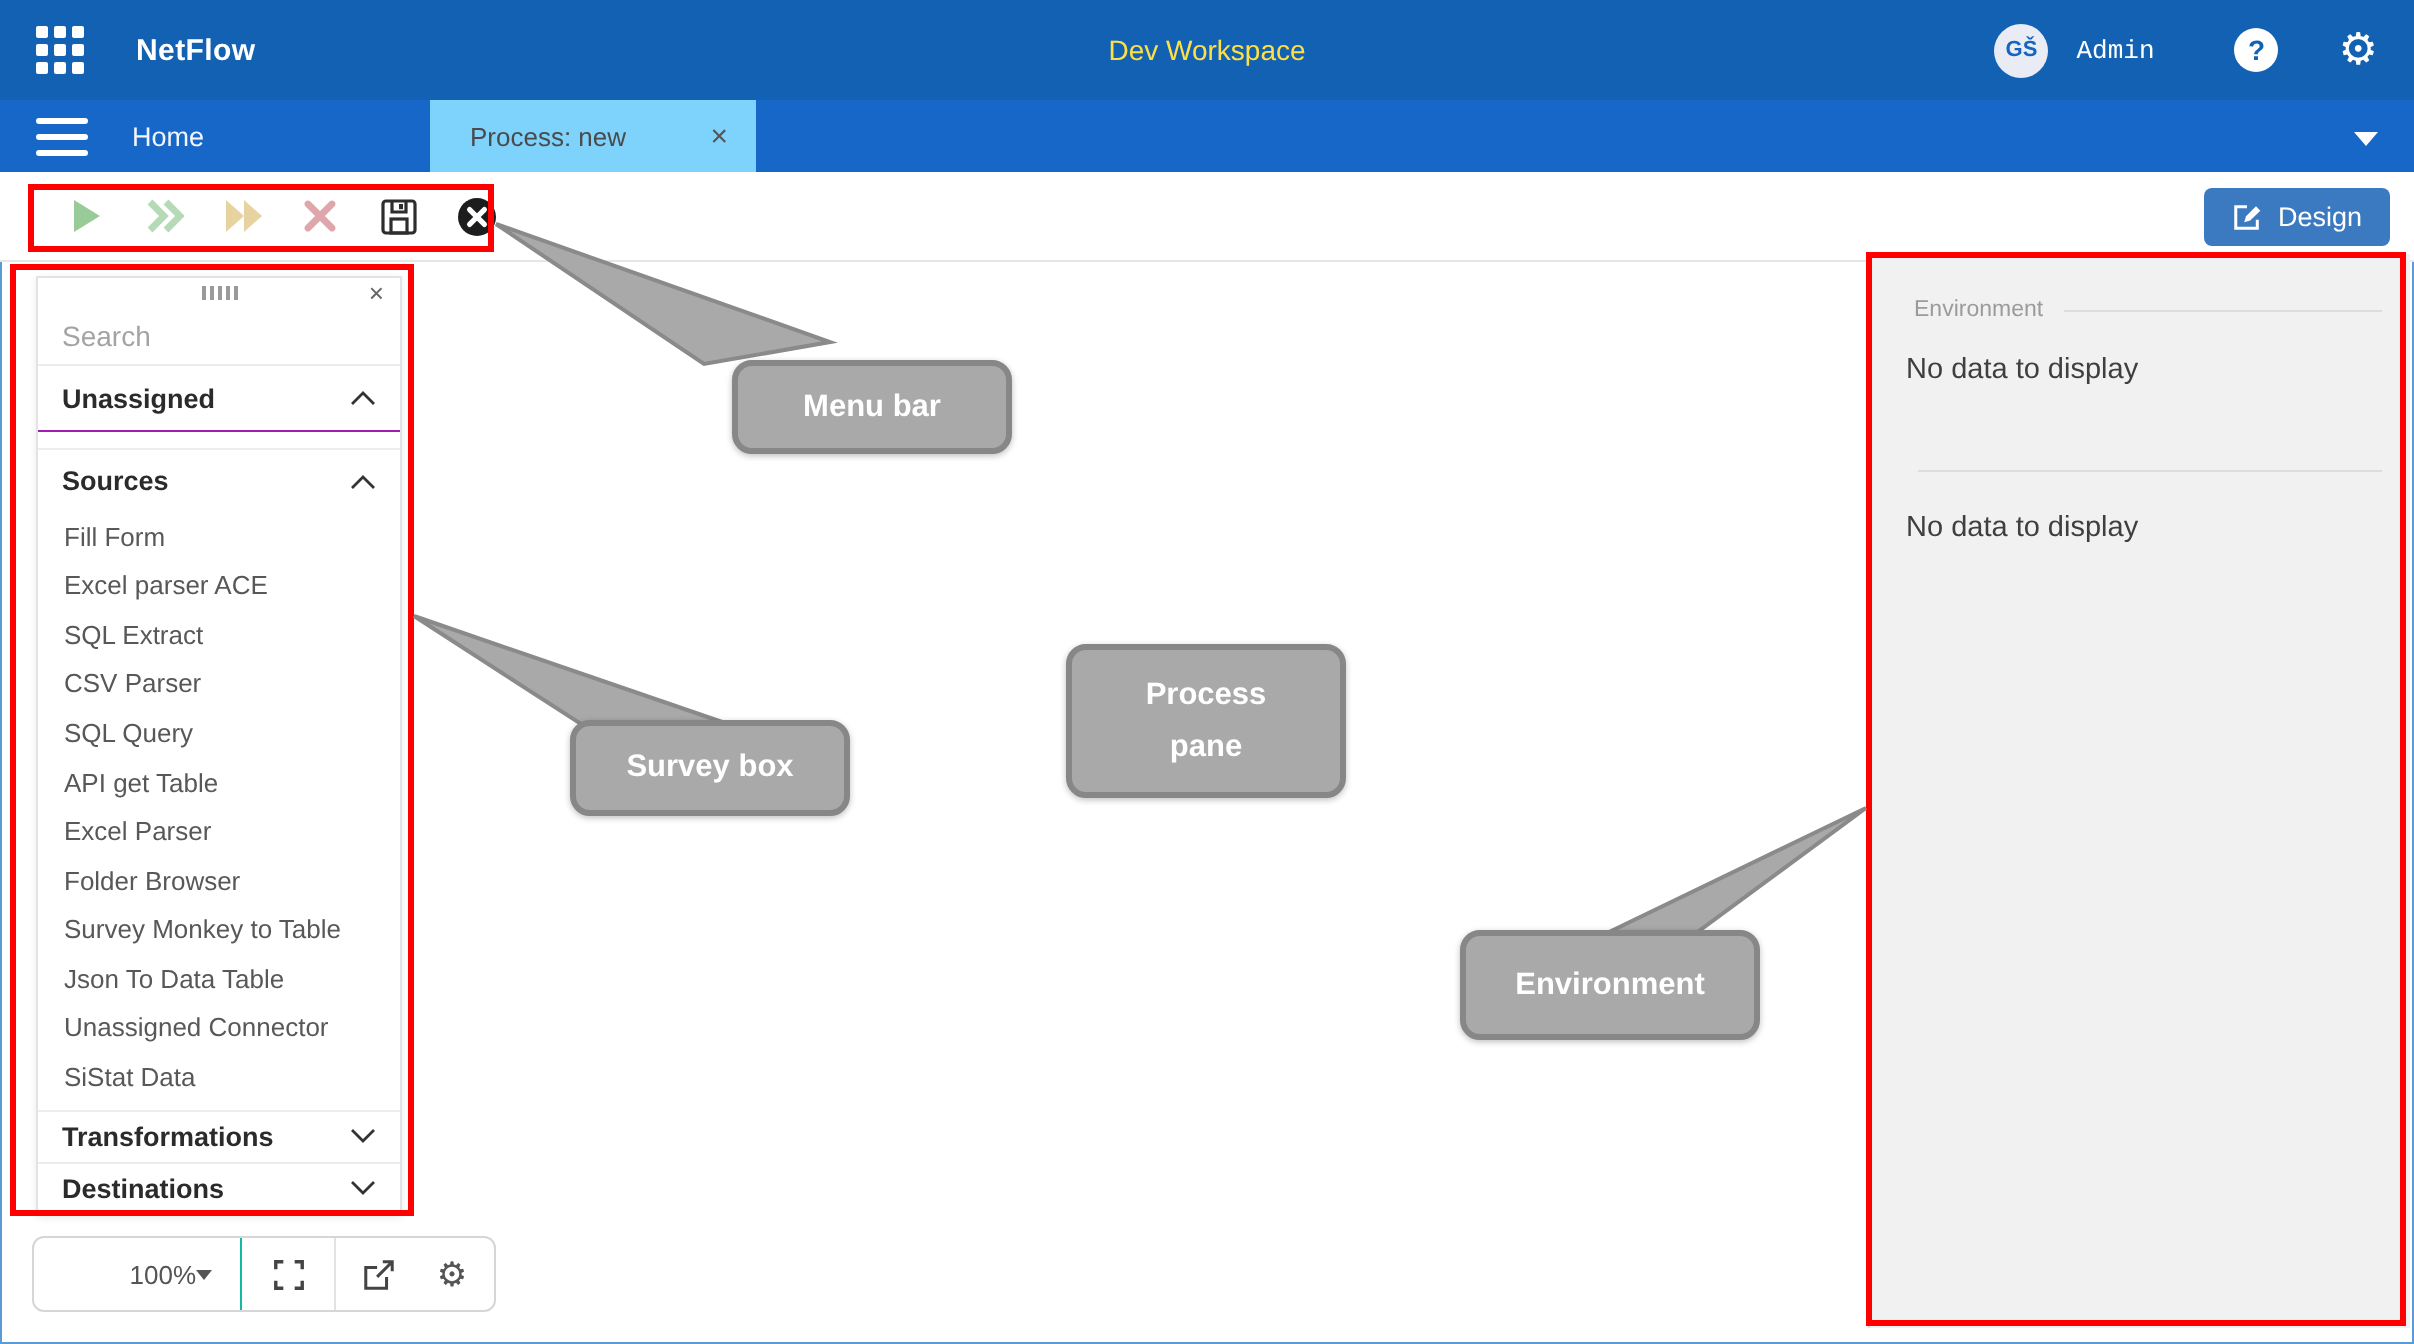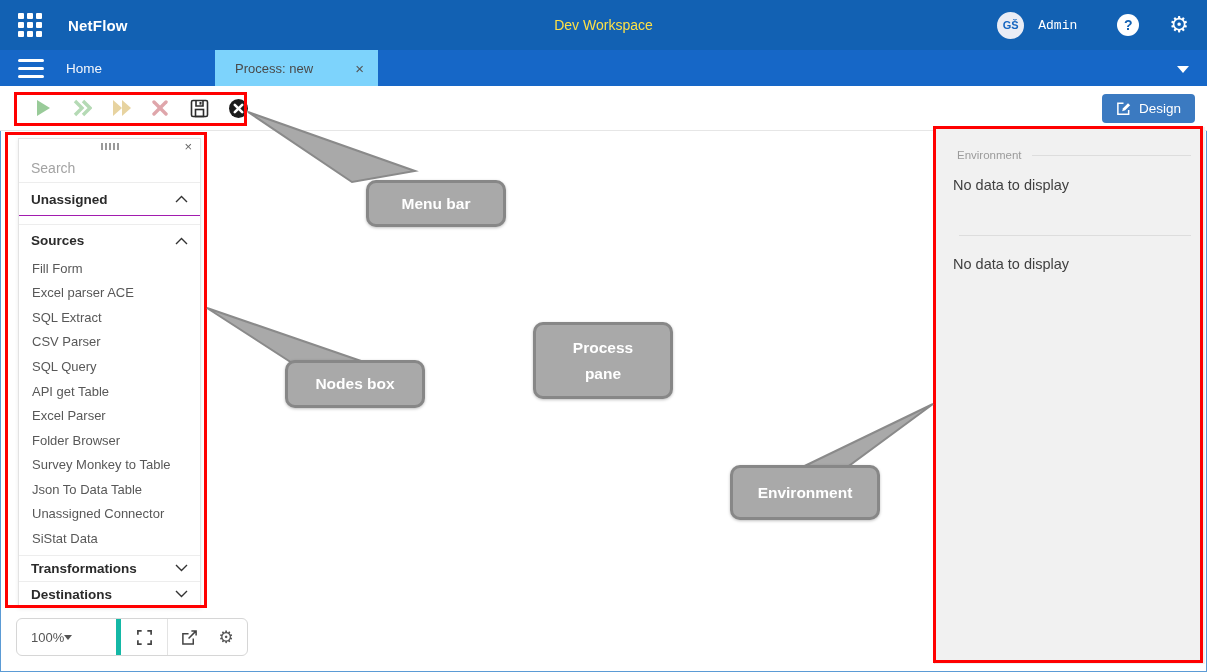--- a/index.html
+++ b/index.html
@@ -56,21 +56,21 @@
   .row-sources { height:35px; border-top:1px solid #ededed; }
   .chev { margin-left:auto; }
   .node-items { flex:1; display:flex; flex-direction:column; padding-bottom:4px; }
   .node-item { height:24.6px; display:flex; align-items:center; padding-left:13px; font-size:13px; color:#585858; cursor:pointer; }
   .row-bottom { height:29px; border-top:1px solid #ededed; }
 
   
   .canvas-controls { position:absolute; left:16px; top:618px; width:232px; height:38px; background:#fff;
                      border:1px solid #d6d6d6; border-radius:6px; display:flex; align-items:stretch; overflow:hidden; }
   .cc-group { display:flex; align-items:center; justify-content:center; }
-  .cc-zoom { width:104px; border-right:5px solid #14b8a6; justify-content:flex-start; padding:0 14px; cursor:pointer; }
+  .cc-zoom { width:104px; border-right:1px solid #14b8a6; justify-content:flex-end; padding:0 14px; cursor:pointer; }
   .cc-zoom .zoom-val { font-size:13px; color:#555; }
   .cc-caret { width:0; height:0; border-left:4px solid transparent; border-right:4px solid transparent; border-top:5px solid #555; }
   .cc-fullscreen { width:47px; border-right:1px solid #e3e3e3; cursor:pointer; }
   .cc-last { flex:1; gap:20px; }
   .cc-icon { cursor:pointer; display:flex; align-items:center; justify-content:center; }
   .gear-gray { color:#555; font-size:17px; line-height:1; }
 
   
   .env-panel { position:absolute; left:934px; top:127px; width:271px; height:537px; background:#f1f1f1; border-left:1px solid #e2e2e2; }
   .env-legend { display:flex; align-items:center; margin:22px 14px 0 22px; }
@@ -282,19 +282,19 @@
   <div class="red-rect red-nodes"></div>
   <div class="red-rect red-env"></div>
 
   <svg class="tails-svg">
     <polygon points="248,112 352,182 415,171" fill="#a9a9a9" stroke="#8a8a8a" stroke-width="2"></polygon>
     <polygon points="207,308 306,372 364,362" fill="#a9a9a9" stroke="#8a8a8a" stroke-width="2"></polygon>
     <polygon points="933,404 788,474 846,468" fill="#a9a9a9" stroke="#8a8a8a" stroke-width="2"></polygon>
   </svg>
 
   <div class="callout co-menu">Menu bar</div>
-  <div class="callout co-nodes">Nodes box</div>
+  <div class="callout co-nodes">Survey box</div>
   <div class="callout co-process">
     <div class="wrap">Process pane</div>
   </div>
   <div class="callout co-env">Environment</div>
 
 </div>
 
 </body></html>

